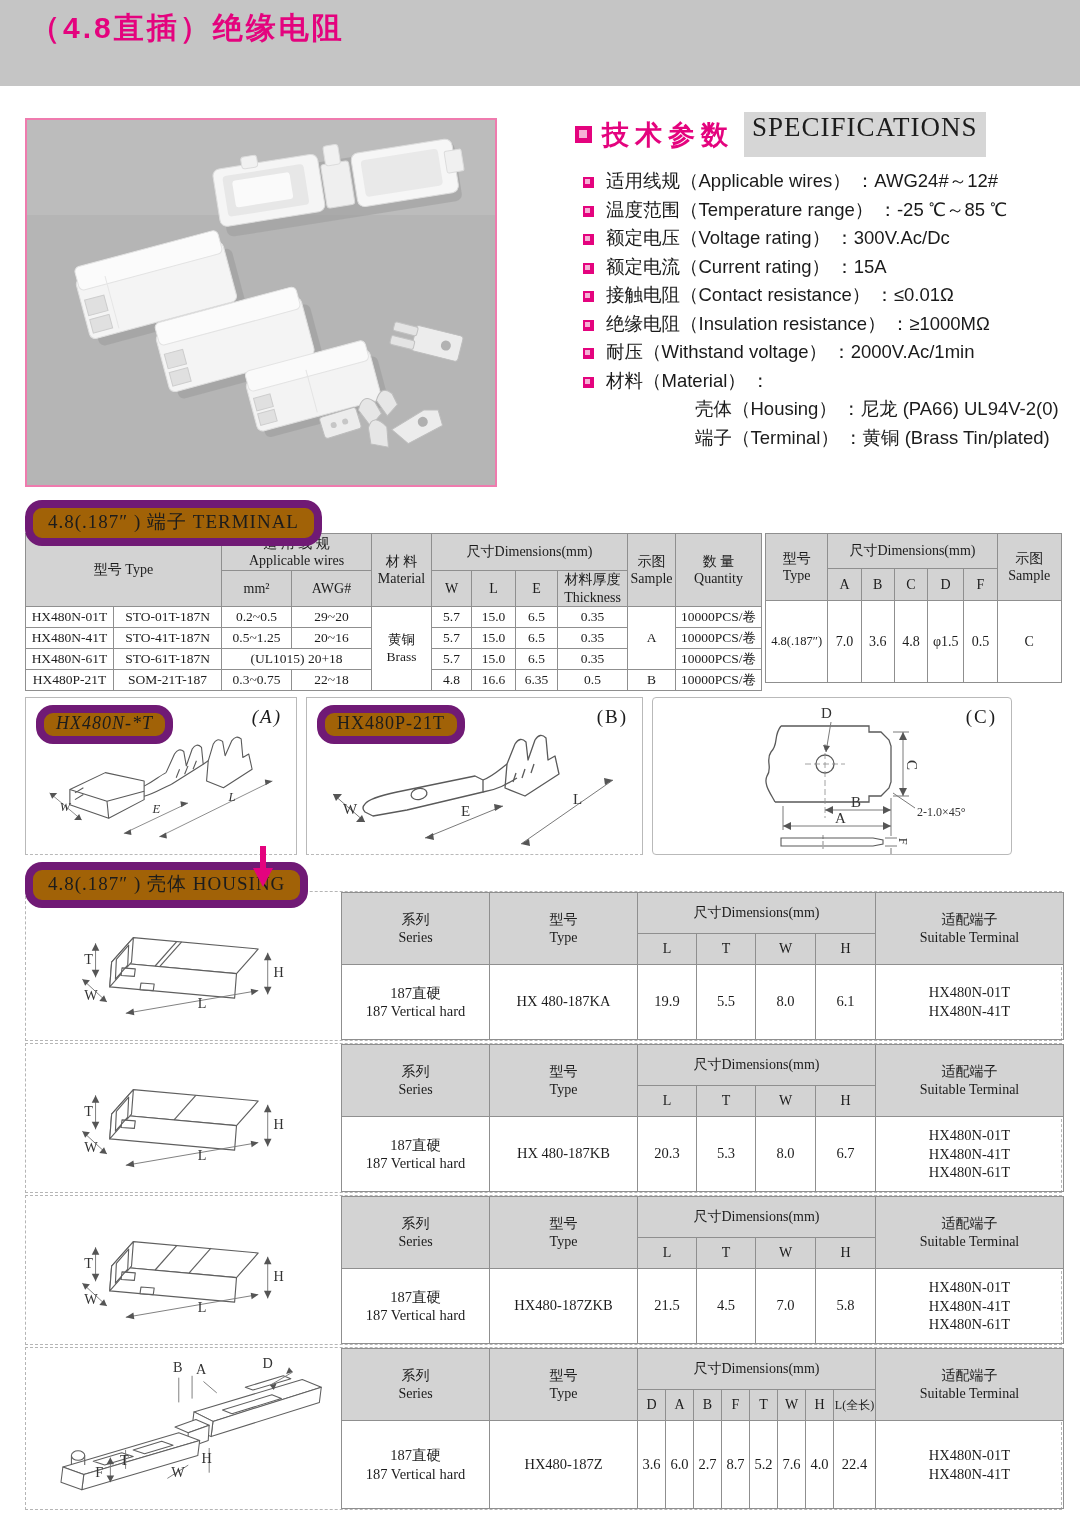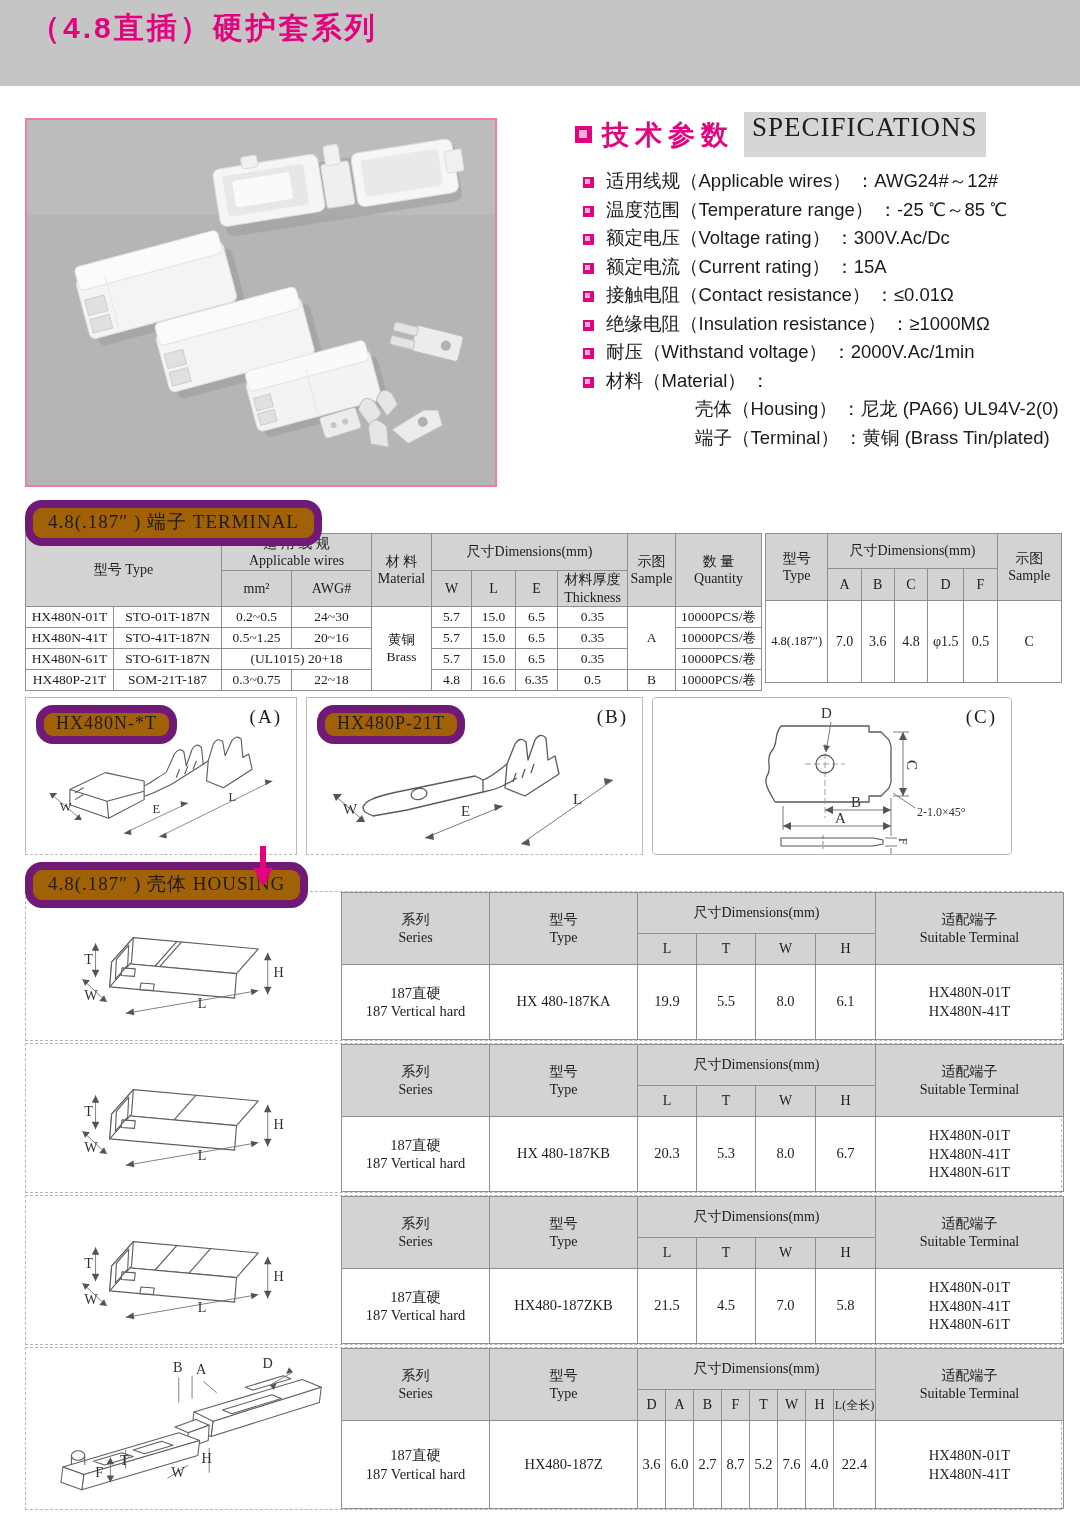--- a/index.html
+++ b/index.html
@@ -45,21 +45,21 @@
   .tbl-main tbody td{height:20px;font-size:13.5px;}
 
   .tbl-dim{position:absolute;left:765px;top:533px;width:297px;font-size:14px;}
   .tbl-dim thead tr:first-child th{height:34px;}
   .tbl-dim thead tr:last-child th{height:31px;}
   .tbl-dim tbody td{height:81px;}
 
   
   .diagrams{position:absolute;left:25px;top:697px;width:1037px;display:flex;gap:9px;}
   .panel{position:relative;background:#fff;border:1px solid #b9b9b9;border-bottom:1px dashed #b9b9b9;height:158px;box-sizing:border-box;}
-  .panel-a{width:272px;}
+  .panel-a{width:272px;font-style:italic;}
   .panel-b{width:337px;}
   .panel-c{width:360px;border-bottom:1px solid #b9b9b9;border-radius:4px;}
   .panel .pill{position:absolute;left:10px;top:7px;font-size:18px;padding:0 12px 2px;}
   .panel .letter{position:absolute;right:14px;top:8px;font-size:19px;letter-spacing:2px;}
   .panel svg{display:block;width:100%;height:100%;}
   .dimtxt{font-family:"Liberation Serif",serif;font-size:15px;fill:#333;}
 
   
   .down-arrow{position:absolute;left:252px;top:846px;z-index:4;}
 
@@ -74,21 +74,21 @@
   .htab thead tr:last-child th{height:30px;}
   .htab tbody td{font-size:14.5px;}
   .htab .tline{line-height:1.3;}
 </style>
 </head>
 <body>
 
 <div class="page">
 
   <div class="top-band">
-    <div class="title-cn">（4.8直插）硬护套系列</div>
+    <div class="title-cn">（4.8直插）绝缘电阻</div>
   </div>
 
   <div class="photo">
     <svg viewBox="0 0 468 365">
       <rect width="468" height="365" fill="#b5b5b5"></rect>
       <rect width="468" height="95" fill="#bcbcbc"></rect>
 
       <g transform="translate(185,50) rotate(-9)">
         <rect x="5" y="9" width="238" height="60" rx="7" fill="#9e9e9e" opacity="0.6"></rect>
         <rect x="0" y="0" width="106" height="58" rx="7" fill="#f5f5f5" stroke="#dcdcdc"></rect>
@@ -240,21 +240,21 @@
           <div>材料厚度</div>
           <div>Thickness</div>
         </th>
       </tr>
     </thead>
     <tbody>
       <tr>
         <td>HX480N-01T</td>
         <td>STO-01T-187N</td>
         <td>0.2~0.5</td>
-        <td>24~30</td>
+        <td>29~20</td>
         <td class="two" rowspan="4">
           <div>黄铜</div>
           <div>Brass</div>
         </td>
         <td>5.7</td>
         <td>15.0</td>
         <td>6.5</td>
         <td>0.35</td>
         <td rowspan="3">A</td>
         <td>10000PCS/卷</td>

